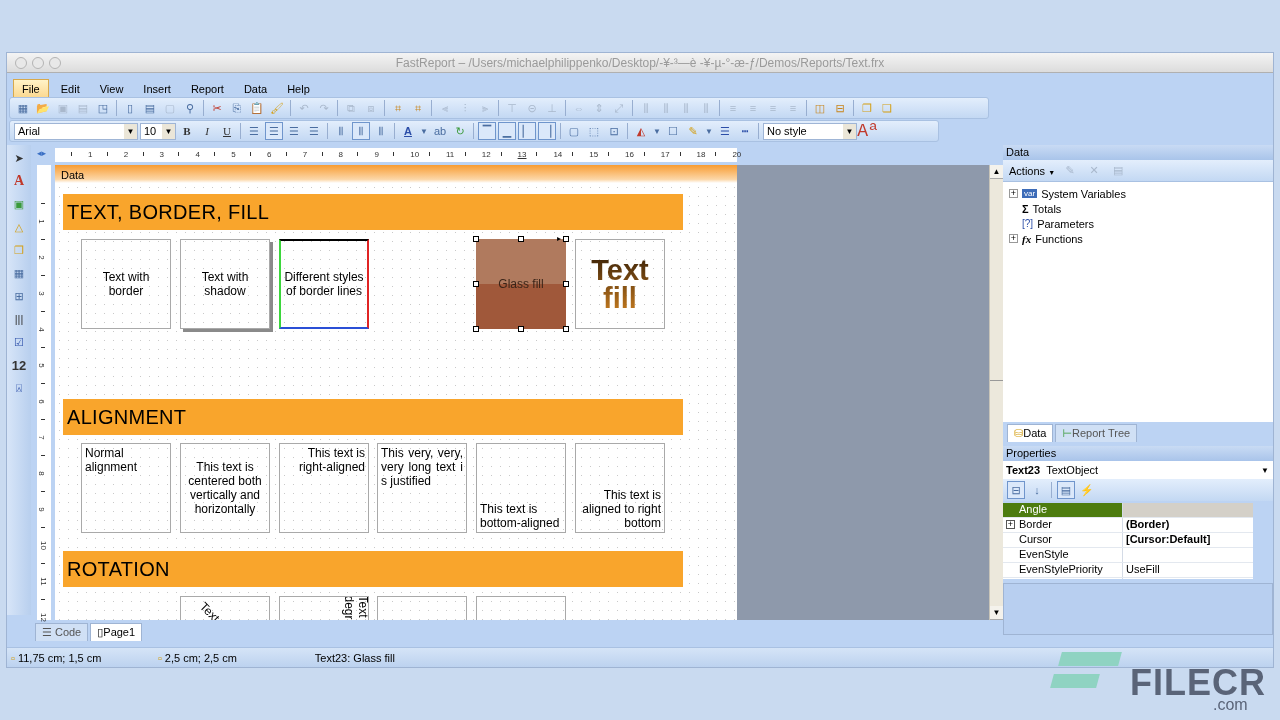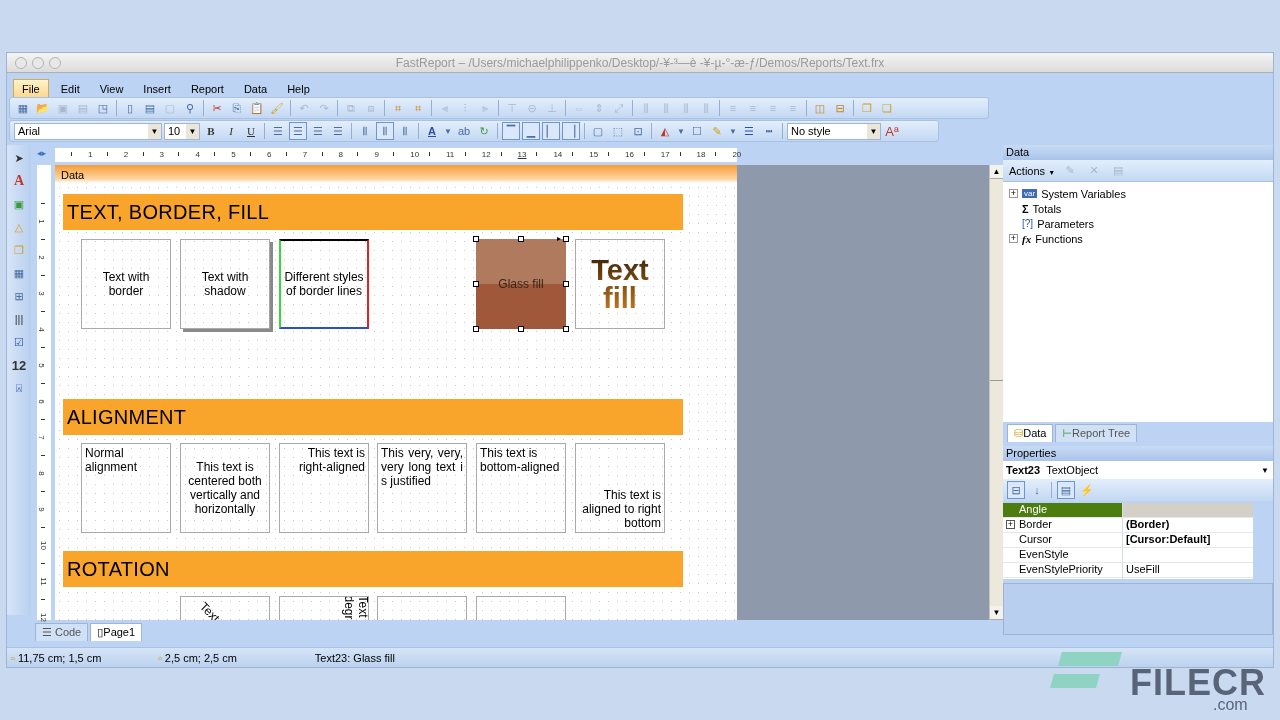--- a/index.html
+++ b/index.html
@@ -115,21 +115,21 @@
     <span class="ti dis">≡</span>
     <span class="sep"></span>
     <span class="ti" style="color:#c8851c">◫</span>
     <span class="ti" style="color:#c8851c">⊟</span>
     <span class="sep"></span>
     <span class="ti" style="color:#d4a017">❐</span>
     <span class="ti" style="color:#d4a017">❏</span>
   </div>
 
   <div class="tb" style="left:2px;top:67px;width:930px">
-    <div class="combo" style="width:148px">
+    <div class="combo" style="width:124px">
       <span>Arial</span>
       <span class="arr">▼</span>
     </div>
     <div class="combo" style="width:36px">
       <span>10</span>
       <span class="arr">▼</span>
     </div>
     <span class="ti" style="font-weight:bold;color:#333;font-family:'Liberation Serif',serif">B</span>
     <span class="ti" style="font-style:italic;color:#333;font-family:'Liberation Serif',serif">I</span>
     <span class="ti" style="text-decoration:underline;color:#333;font-family:'Liberation Serif',serif">U</span>
@@ -162,21 +162,21 @@
     <span class="ti">☐</span>
     <span class="ti" style="color:#d4a017">✎</span>
     <span class="ti" style="font-size:8px;width:10px">▼</span>
     <span class="ti" style="color:#2c4ea8">☰</span>
     <span class="ti" style="color:#2c4ea8">┅</span>
     <span class="sep"></span>
     <div class="combo" style="width:94px">
       <span>No style</span>
       <span class="arr">▼</span>
     </div>
-    <span class="ti" style="color:#c0392b;font-family:Liberation Sans, sans-serif;font-size:13px">Aª</span>
+    <span class="ti" style="color:#c0392b;font-family:Liberation Mono, monospace;font-size:18px">Aª</span>
   </div>
 
   <div class="lefttools">
     <span class="ti" style="color:#333">➤</span>
     <span class="ti" style="color:#c0392b;font-weight:bold;font-family:'Liberation Serif',serif;font-size:14px">A</span>
     <span class="ti" style="color:#3a9a3a">▣</span>
     <span class="ti" style="color:#d4a017">△</span>
     <span class="ti" style="color:#d4a017">❐</span>
     <span class="ti">▦</span>
     <span class="ti">⊞</span>
@@ -295,21 +295,21 @@
     </div>
     <div class="box" style="left:125px;top:278px;align-items:center;justify-content:center;text-align:center">
       <span style="width:80px">This text is centered both vertically and horizontally</span>
     </div>
     <div class="box" style="left:224px;top:278px;padding:2px 3px;justify-content:flex-end;text-align:right">
       <span style="width:80px">This text is right-aligned</span>
     </div>
     <div class="box" style="left:322px;top:278px;padding:2px 3px;text-align:justify">
       <span style="word-break:break-all;text-align-last:left">This very, very, very long text is justified</span>
     </div>
-    <div class="box" style="left:421px;top:278px;padding:2px 3px;text-align:left">
+    <div class="box" style="left:421px;top:278px;padding:2px 3px;align-items:flex-end;text-align:left">
       <span>This text is bottom-aligned</span>
     </div>
     <div class="box" style="left:520px;top:278px;padding:2px 3px;align-items:flex-end;justify-content:flex-end;text-align:right">
       <span style="width:84px">This text is aligned to right bottom</span>
     </div>
 
     <div class="hdr" style="top:386px">ROTATION</div>
     <div class="box" style="left:125px;top:431px;overflow:hidden">
       <span style="position:absolute;left:0;top:30px;width:95px;text-align:center;transform:rotate(45deg)">Text rotation - 45 degrees</span>
     </div>

